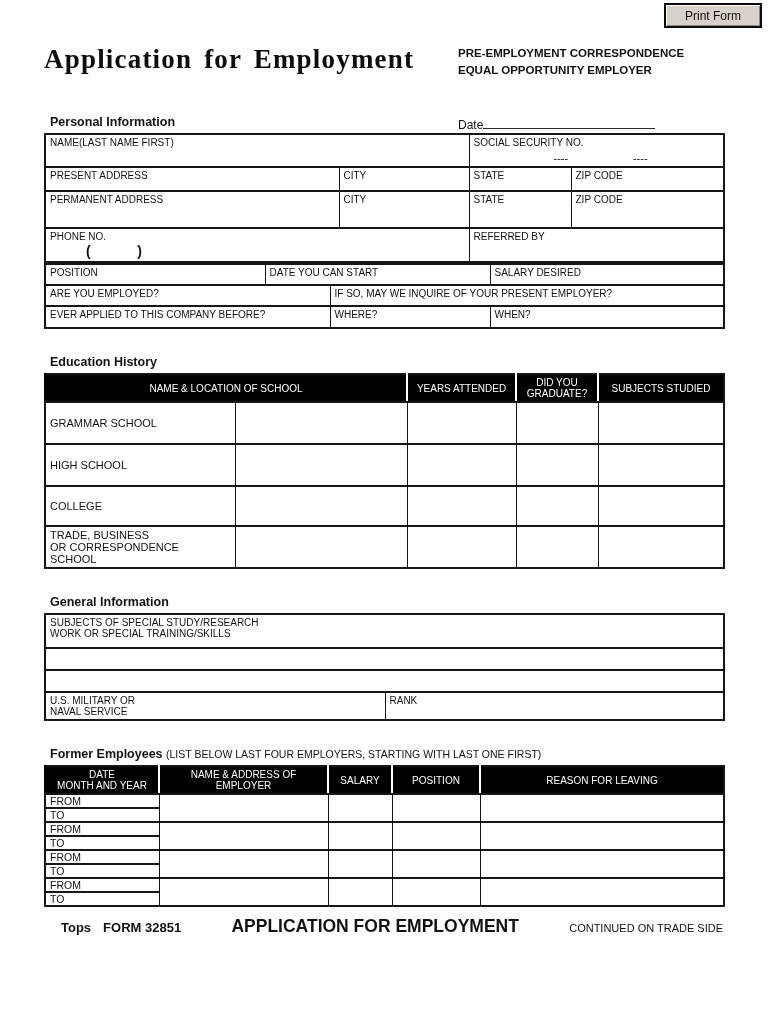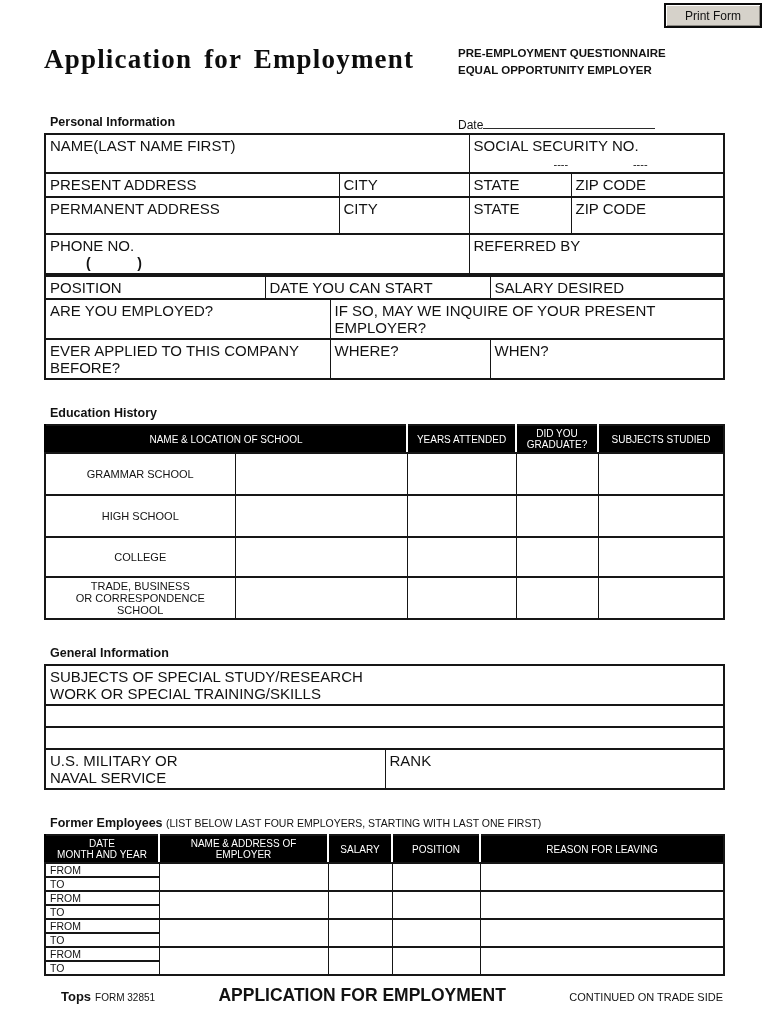--- a/index.html
+++ b/index.html
@@ -27,68 +27,68 @@
   .sec-note { font-weight:normal; font-size:10.5px; }
   .date-wrap { position:absolute; left:408px; top:1px; font-weight:normal; font-size:12px; }
   .date-underline { display:inline-block; width:172px; height:12px;
                     border-bottom:1px solid #2b2b2b; }
 
   
   table.grid { width:679px; border-collapse:collapse; table-layout:fixed;
                border:2px solid #161616; }
   table.grid td { border:1px solid #161616; border-bottom-width:2px;
                   padding:2px 4px; vertical-align:top; font-size:10px; }
-  .lbl { font-size:15px;margin-top:32px; }
+  .lbl { font-size:10px;margin-top:32px; }
   .pre { white-space:pre-line; }
 
   
   tr.blackhead th { background:#000; color:#fff; font-weight:normal; font-size:10px;
     text-align:center; vertical-align:middle; padding:2px 3px; white-space:pre-line;
     border-left:2px solid #fff; border-bottom:2px solid #161616; }
   tr.blackhead th:first-child { border-left:2px solid #000; }
 
   
   .ssn-dashes { margin-top:4px; }
   .ssn-dashes span { display:inline-block; font-size:11px; }
   .ssn-d1 { margin-left:80px; } .ssn-d2 { margin-left:62px; }
   .phone-parens { display:block; margin-left:36px; margin-top:1px;
                   font-size:14px; font-weight:bold; white-space:pre; }
 
   
-  .edu td.rowlabel { text-align:center; vertical-align:middle;
+  .edu td.rowlabel { text-align:left; vertical-align:middle;
                      font-size:11px; white-space:pre-line; }
 
   
   .gen td.mil { vertical-align:top; }
 
   
   .former td { border-bottom-width:1px; }
   .former tr.pair-start td { border-top:2px solid #161616; }
   .former td.rowlabel { font-size:10.5px; vertical-align:middle; padding:0 4px; }
 
   
   .footer { display:flex; align-items:baseline; margin-top:9px; }
   .brand { font-weight:bold; font-size:13px; margin-left:17px; }
-  .formno { font-size:10px; margin-left:4px; }
+  .formno { font-size:13px; margin-left:12px;font-weight:bold; }
   .footer-title { flex:1; text-align:center; font-weight:bold; font-size:17.5px; }
   .continued { font-size:11px; }
 </style>
 </head>
 <body>
 
 <div class="page">
 
   <button class="print-btn">Print Form</button>
 
   <div class="content">
 
     <div class="header">
       <h1 class="title">Application for Employment</h1>
       <div class="subtitle">
-        <div>PRE-EMPLOYMENT QUESTIONNAIRE</div>
+        <div>PRE-EMPLOYMENT CORRESPONDENCE</div>
         <div>EQUAL OPPORTUNITY EMPLOYER</div>
       </div>
     </div>
 
     <div class="sec-head first">
       <span>Personal Information</span>
       <span class="date-wrap">
         <span>Date</span><span class="date-underline"></span>
       </span>
     </div>

